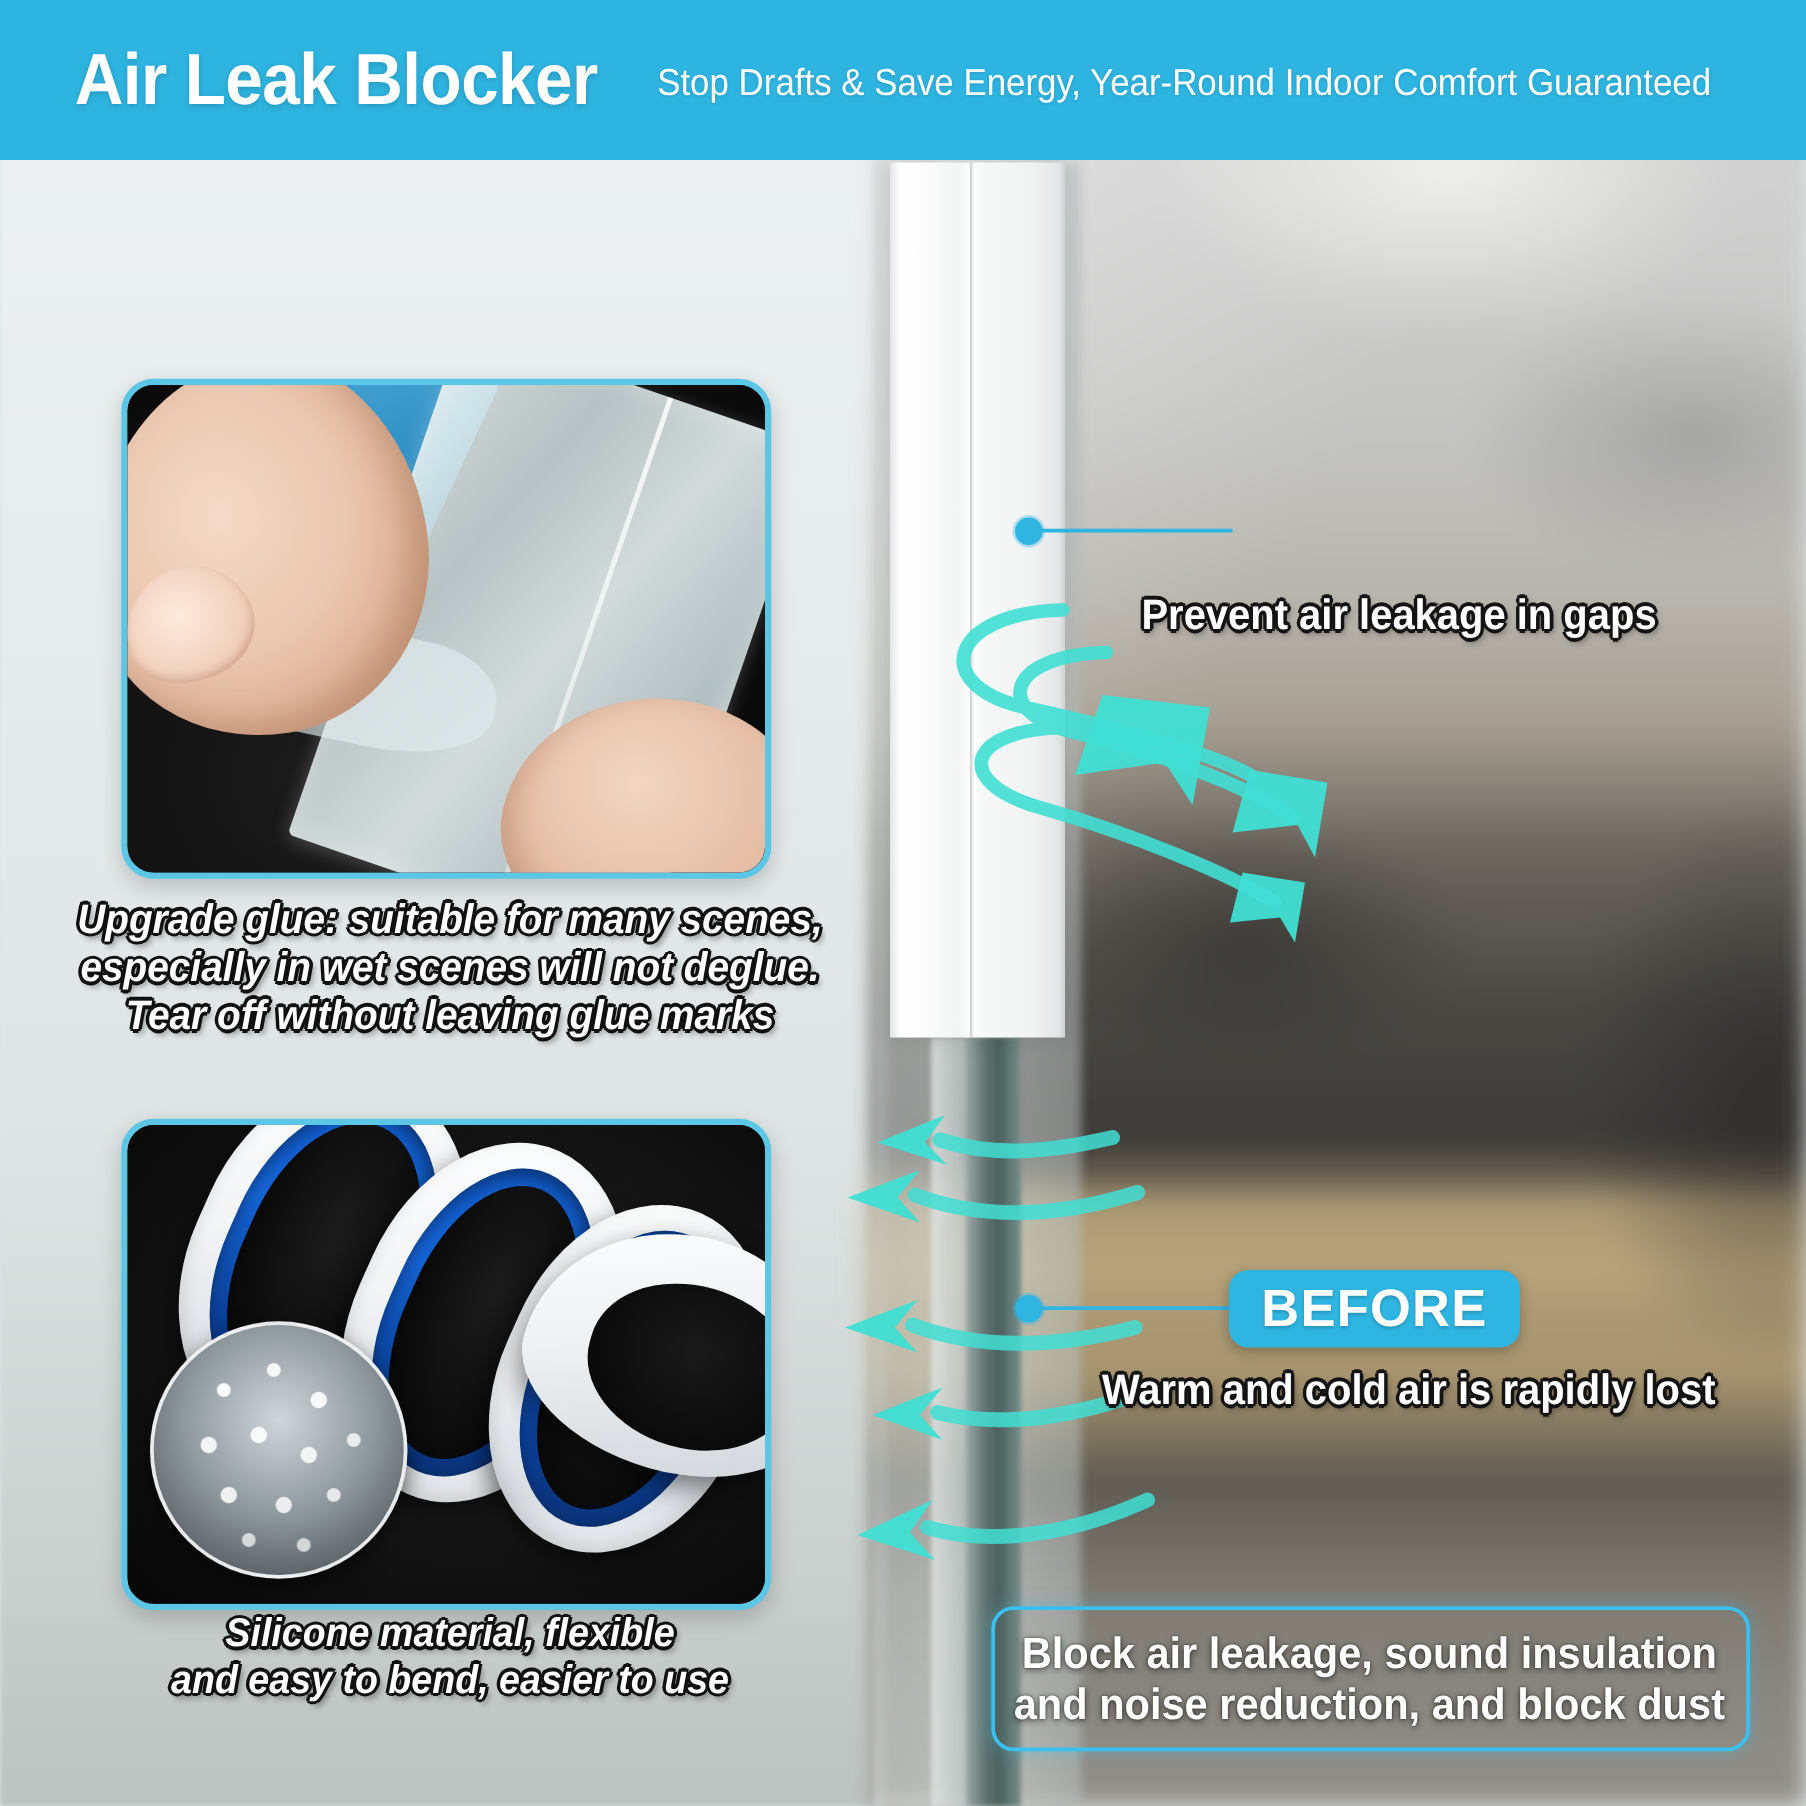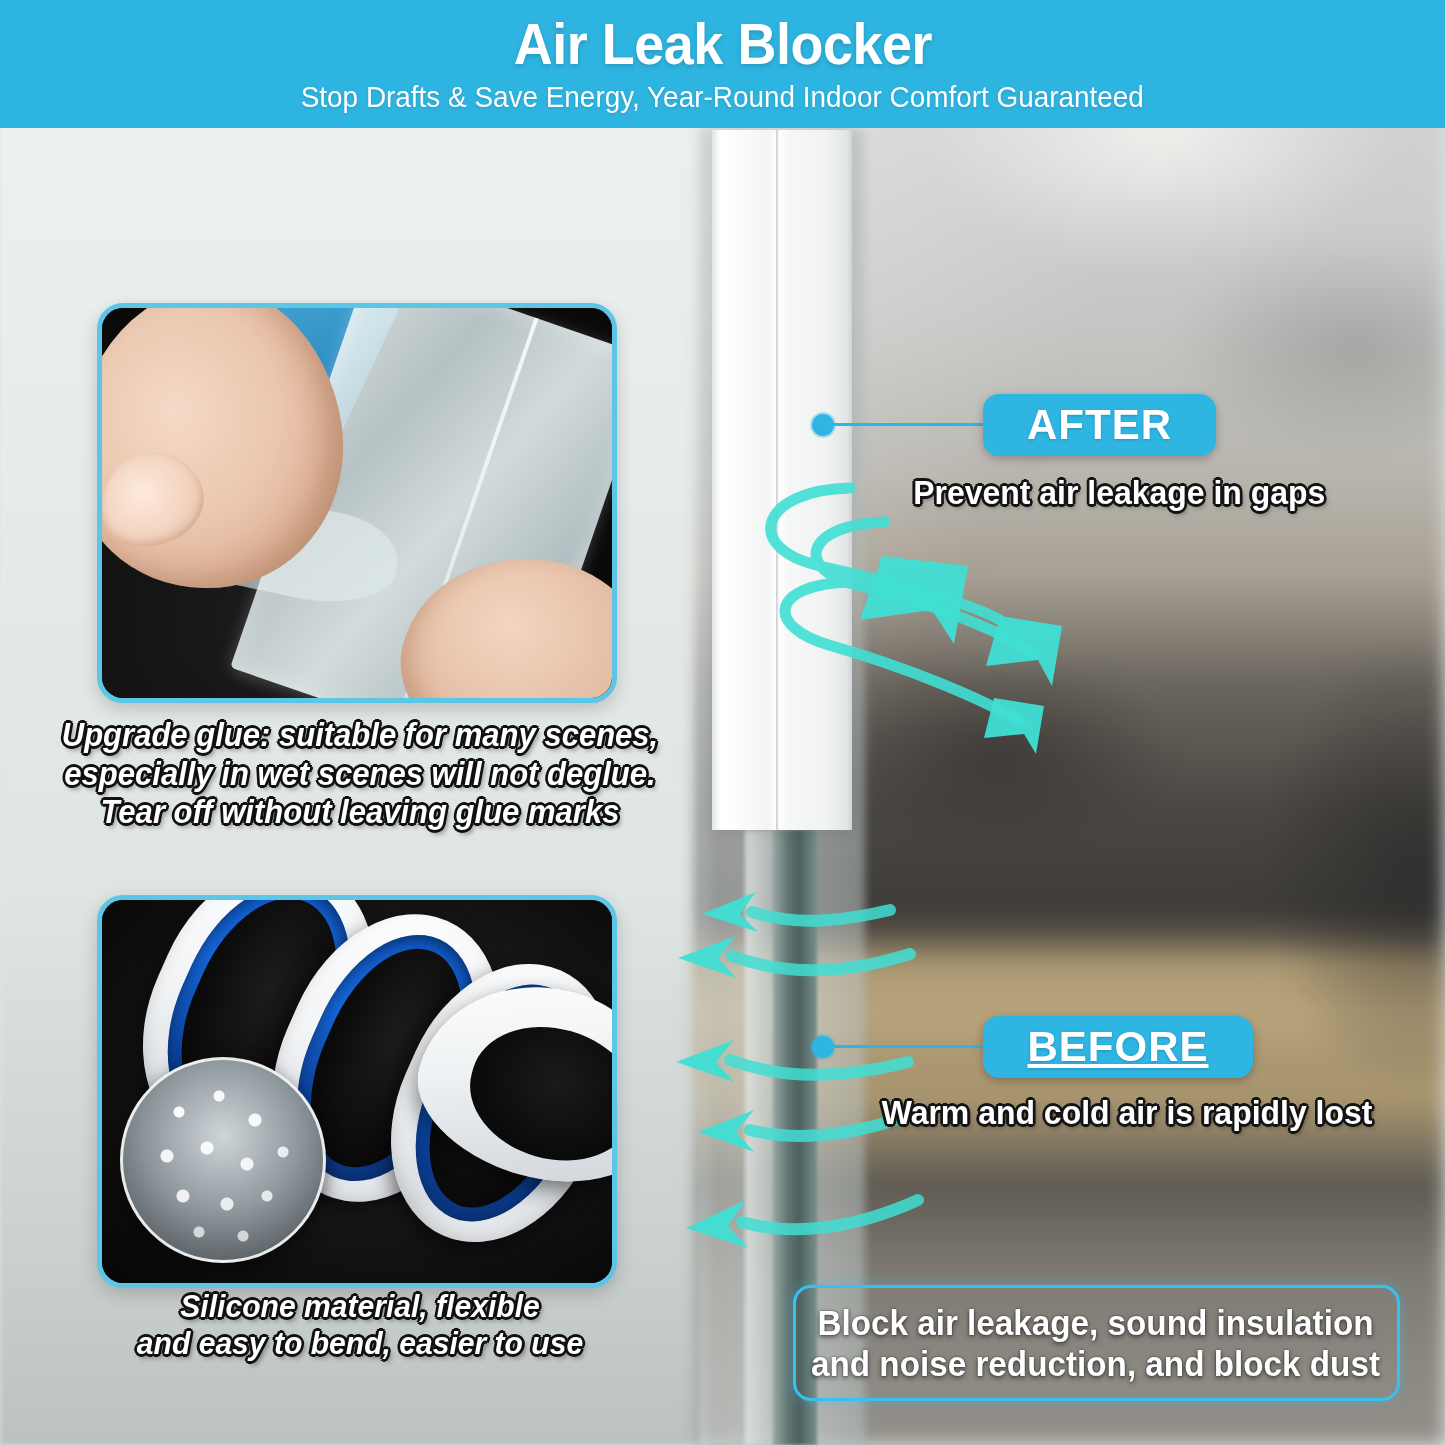--- a/index.html
+++ b/index.html
@@ -76,21 +76,21 @@
   }
   .gap-left-edge{
     position:absolute;left:745px;top:830px;width:30px;height:615px;
     background:linear-gradient(90deg,rgba(225,230,229,.8),rgba(180,192,190,.6));
     filter:blur(2px);
   }
 
   
   .header{
     position:absolute;left:0;top:0;width:1445px;height:128px;
-    background:#2eb4e0;display:flex;flex-direction:column;
+    background:#2eb4e0;display:flex;flex-direction:row;
     align-items:center;justify-content:center;
   }
   .header h1{
     margin:0;font-size:58px;line-height:1.02;font-weight:bold;color:#ffffff;
     letter-spacing:-0.5px;
     font-family:"Liberation Sans Narrow","Liberation Sans",sans-serif;
     transform:scaleX(.93);
     text-shadow:0 2px 5px rgba(0,0,0,.16);
   }
   .header h2{
@@ -252,21 +252,21 @@
   
   .badge{
     position:absolute;background:#2fb5e2;border-radius:16px;
     color:#ffffff;font-weight:bold;letter-spacing:1px;
     display:flex;align-items:center;justify-content:center;
     font-family:"Liberation Sans Narrow","Liberation Sans",sans-serif;
     box-shadow:0 3px 10px rgba(0,0,0,.25);
     text-shadow:0 1px 3px rgba(0,0,0,.2);
   }
   #badge-after{left:983px;top:394px;width:233px;height:62px;font-size:42px;}
-  #badge-before{left:983px;top:1016px;width:270px;height:62px;font-size:42px;text-decoration:underline;}
+  #badge-before{left:983px;top:1016px;width:233px;height:62px;font-size:42px;}
 
   
   .conn-line{position:absolute;height:3px;background:#2fb5e2;}
   .conn-dot{position:absolute;width:22px;height:22px;border-radius:50%;background:#2fb5e2;
             box-shadow:0 0 0 2px rgba(47,181,226,.35);}
   #line-after{left:828px;top:423px;width:158px;}
   #dot-after{left:812px;top:414px;}
   #line-before{left:828px;top:1045px;width:158px;}
   #dot-before{left:812px;top:1036px;}
 
@@ -371,21 +371,20 @@
     <div class="strip-tail"></div>
     <div class="bead-circle"></div>
   </div>
   <div class="outline-cap" id="cap-bottom">
       <div>Silicone material, flexible</div>
       <div>and easy to bend, easier to use</div>
     </div>
 
   <div class="conn-dot" id="dot-after"></div>
   <div class="conn-line" id="line-after"></div>
-  <div class="badge" id="badge-after">AFTER</div>
   <div class="bold-cap" id="cap-after">Prevent air leakage in gaps</div>
 
   <div class="conn-dot" id="dot-before"></div>
   <div class="conn-line" id="line-before"></div>
   <div class="badge" id="badge-before">BEFORE</div>
   <div class="bold-cap" id="cap-before">Warm and cold air is rapidly lost</div>
 
   <div id="info-box">
     <div class="txt">
       <div>Block air leakage, sound insulation</div>

